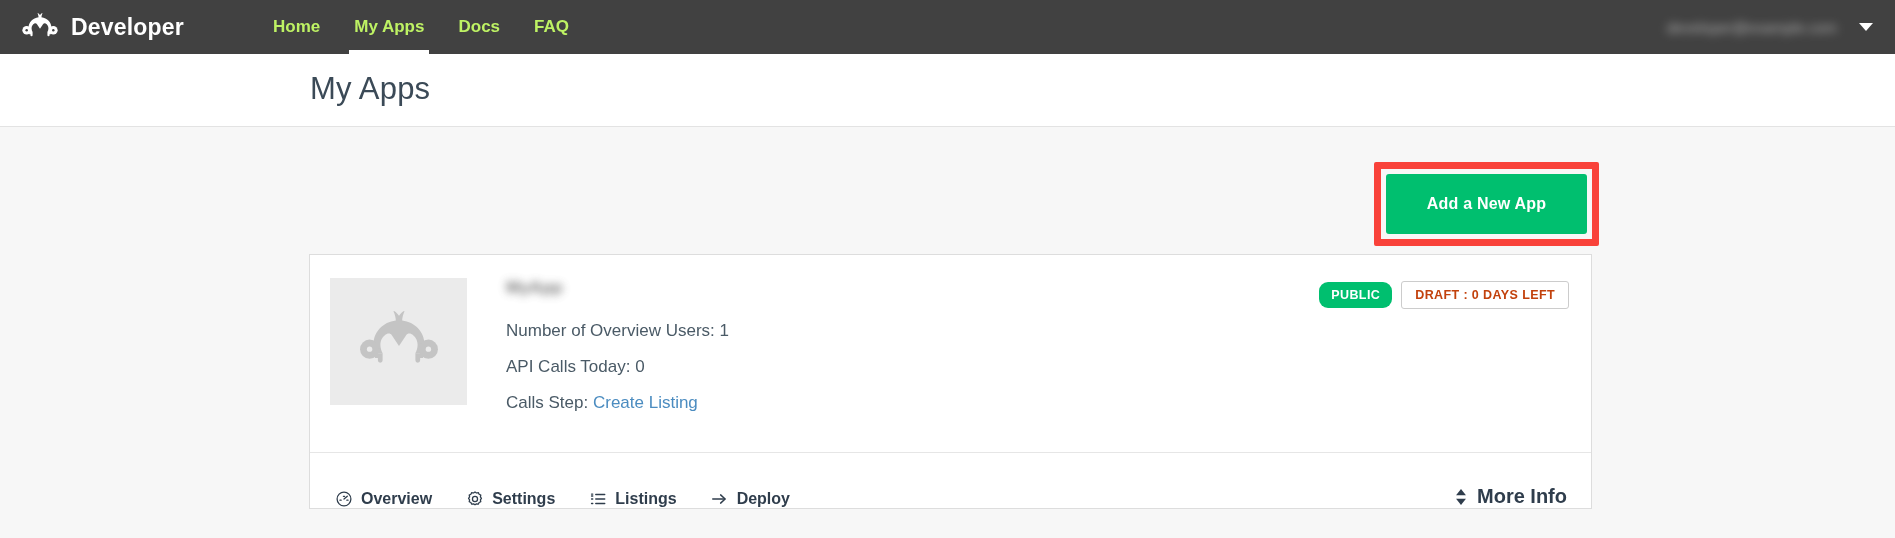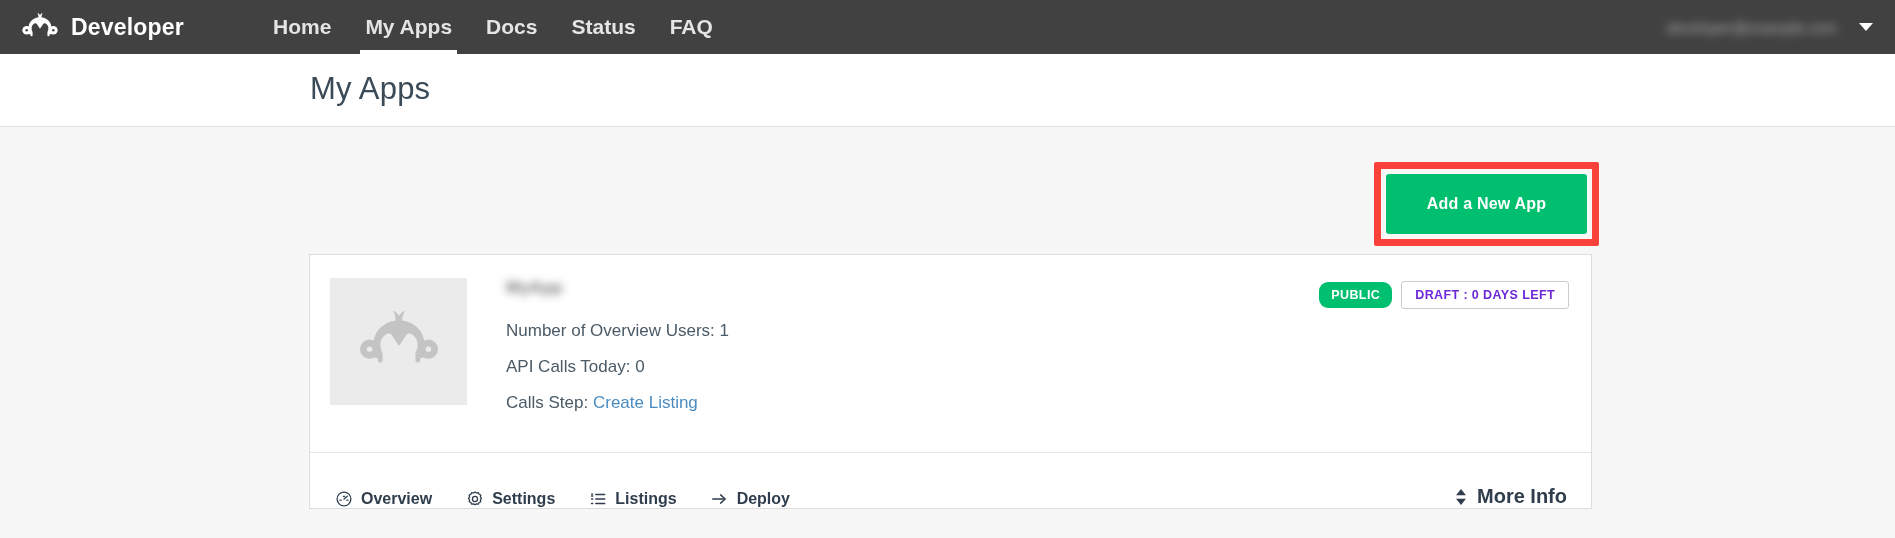--- a/index.html
+++ b/index.html
@@ -48,22 +48,22 @@
     align-items: stretch;
     height: 54px;
     margin-left: 72px;
   }
   .nav-link {
     position: relative;
     display: flex;
     align-items: center;
     height: 54px;
     padding: 0 17px;
-    color: #e5e5e5;
-    font-size: 21px;
+    color: #bef264;
+    font-size: 17px;
     font-weight: bold;
     text-decoration: none;
     white-space: nowrap;
     cursor: pointer;
   }
   .nav-link.active::after {
     content: "";
     position: absolute;
     left: 12px; right: 12px;
     bottom: 0;
@@ -225,21 +225,21 @@
     font-size: 12.5px;
     font-weight: bold;
     letter-spacing: 0.4px;
     padding: 6px 12px;
     border-radius: 9px;
     white-space: nowrap;
   }
   .badge-draft {
     margin-left: 9px;
     background: #ffffff;
-    color: #6d28d9;
+    color: #c2410c;
     font-size: 12.5px;
     font-weight: bold;
     letter-spacing: 0.4px;
     padding: 6px 13px;
     border: 1px solid #cccccc;
     border-radius: 3px;
     white-space: nowrap;
   }
 
   
@@ -307,21 +307,20 @@
         <path fill="#ffffff" d="M80.2 53 h-9.6 l0 9 a3 3 0 0 0 6 0 l0-3 3.6 0z"></path>
       </svg>
     </span>
     <span class="brand-text">Developer</span>
   </a>
 
   <nav class="nav-links">
     <a class="nav-link" href="#">Home</a>
     <a class="nav-link active" href="#">My Apps</a>
     <a class="nav-link" href="#">Docs</a>
-    <a class="nav-link" href="#">Status</a>
     <a class="nav-link" href="#">FAQ</a>
   </nav>
 
   <div class="nav-right">
     <span class="user-email">developer@example.com</span>
     <span class="caret-down"></span>
   </div>
 </div>
 
 <div class="page-header">

